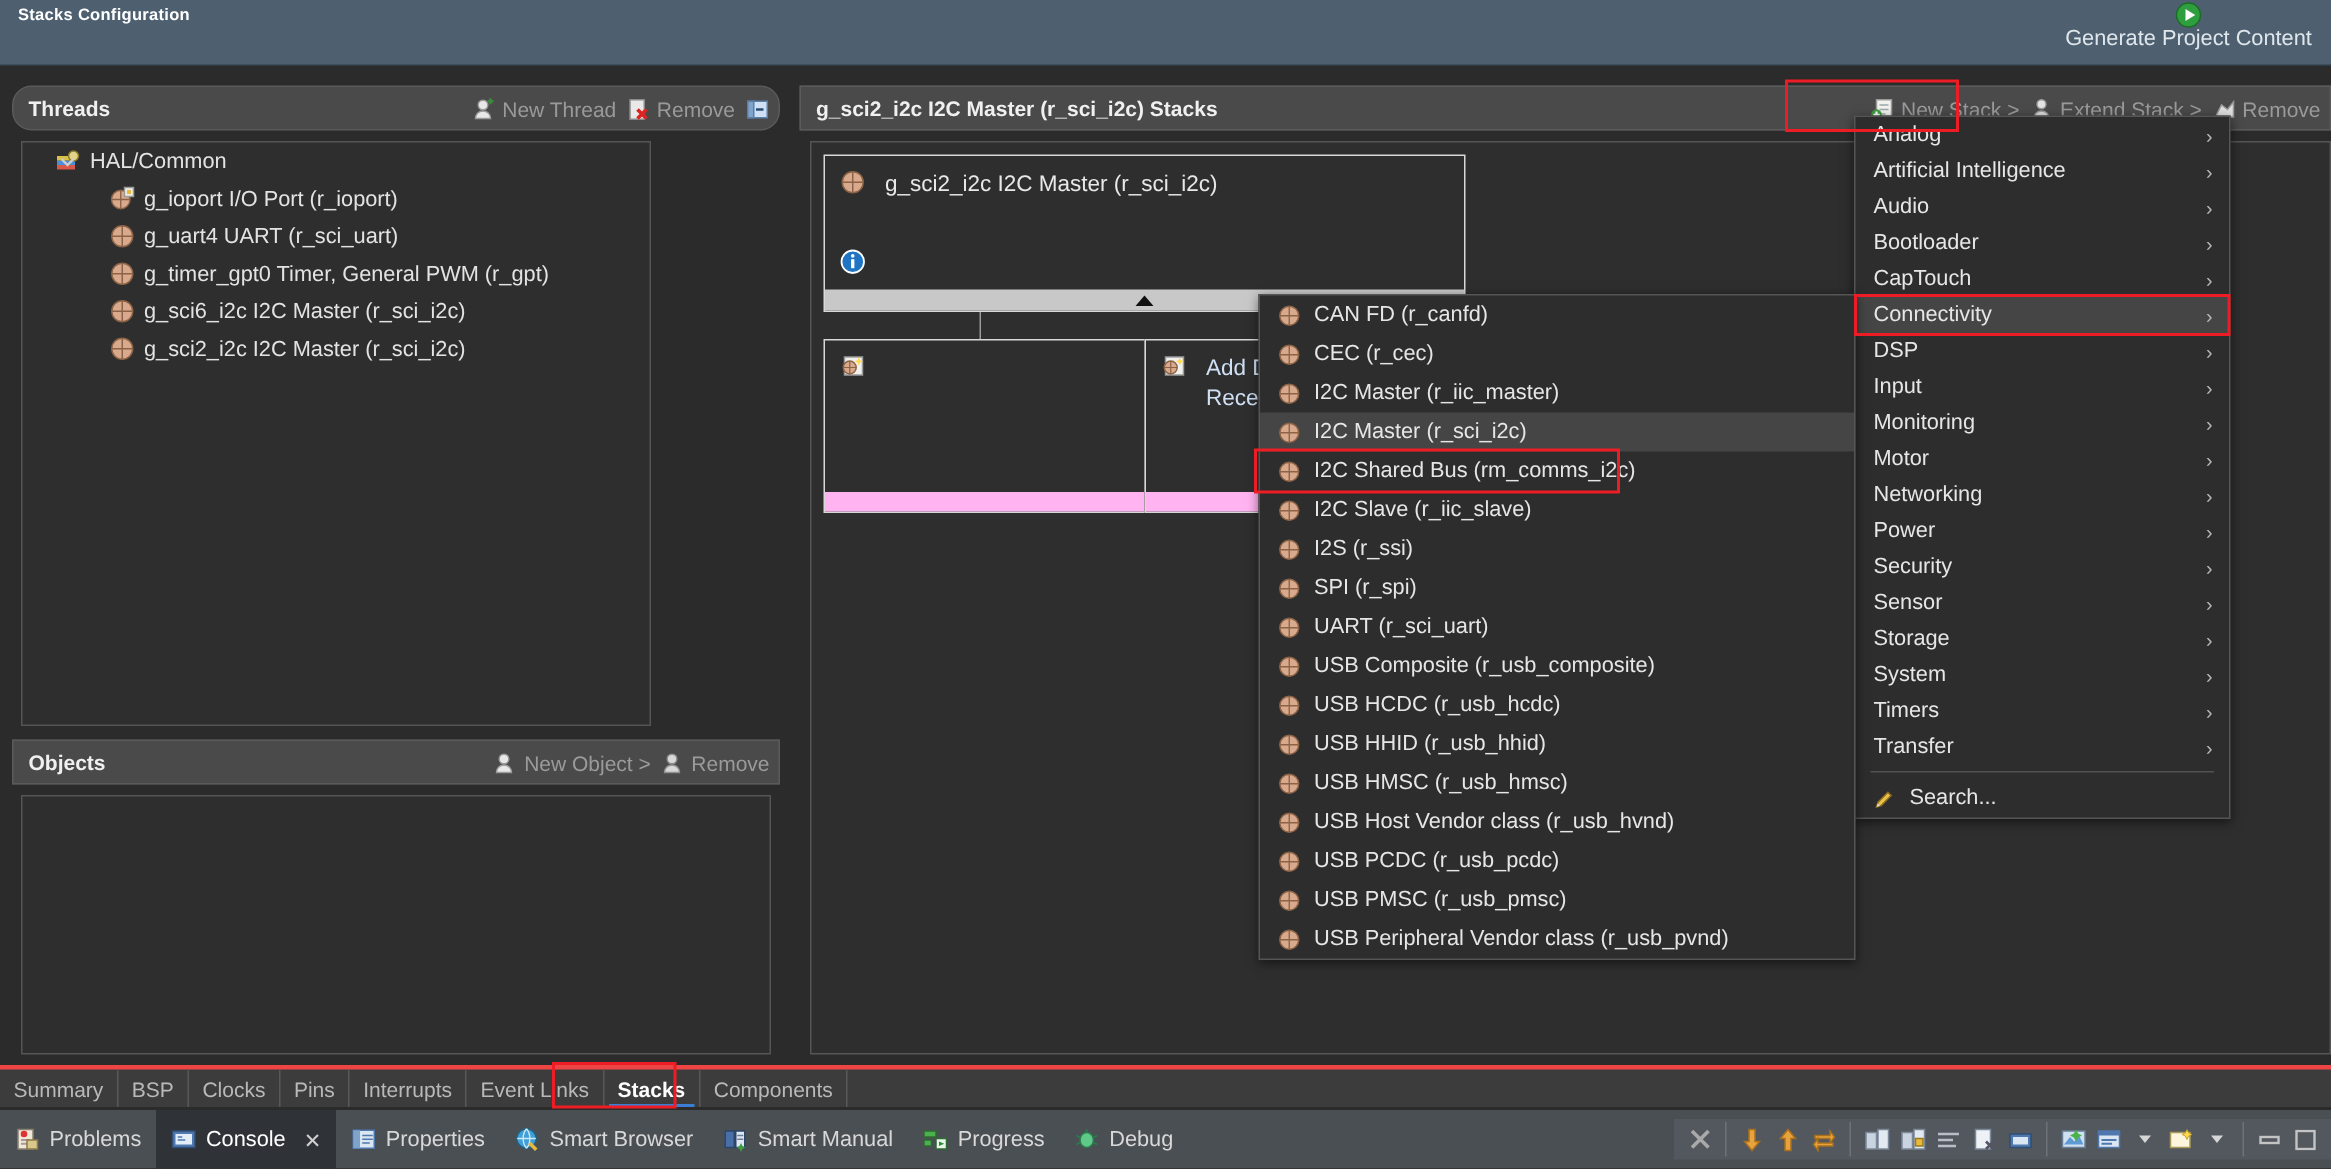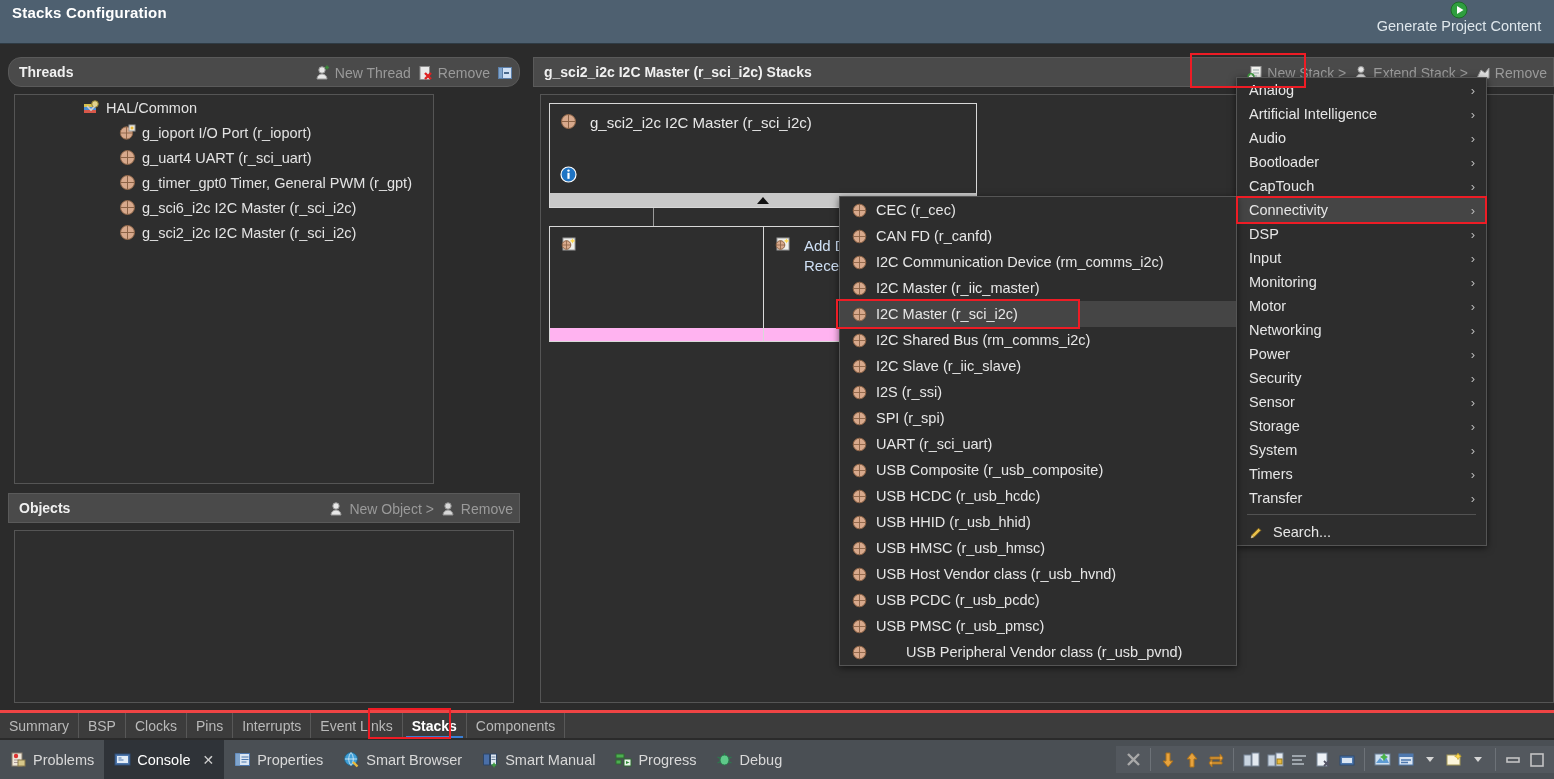--- a/index.html
+++ b/index.html
@@ -13,21 +13,21 @@
   #root { position:relative; width:1554px; height:779px; }
 
   
   .banner {
     position:absolute; left:0; top:0; width:1554px; height:44px;
     background:#4e6070;
     border-bottom:1px solid #2f3b44;
   }
   .banner-title {
     position:absolute; left:12px; top:4px;
-    font-size:15px; font-weight:bold; color:#ffffff;
+    font-size:11px; font-weight:bold; color:#ffffff;
     letter-spacing:.2px;
   }
   .gen-wrap {
     position:absolute; right:0px; top:0px; width:190px; height:44px;
     text-align:center;
   }
   .gen-icon { display:block; margin:1px auto 0; width:18px; height:18px; }
   .gen-label {
     display:block; font-size:14.5px; color:#dfe7ec; margin-top:-1px;
     white-space:nowrap;
@@ -171,21 +171,21 @@
           <svg class="ic" viewBox="0 0 16 16">
             <rect x="1.5" y="2.5" width="13" height="11" fill="#cfe0f5" stroke="#5b7ea8"></rect>
             <rect x="1.5" y="2.5" width="4" height="11" fill="#7fa4cc" stroke="#5b7ea8"></rect>
             <path d="M7 8h5" stroke="#274b73" stroke-width="1.6"></path>
           </svg>
         </span>
       </div>
     </div>
   </div>
 
-  <div class="tree-box" style="position:absolute; left:14px; top:94px; width:420px; height:390px;padding-left:46px;">
+  <div class="tree-box" style="position:absolute; left:14px; top:94px; width:420px; height:390px;">
     <div id="tree-rows">
         <div class="tree-row lvl0" style="position: relative;">
           <svg class="chev" viewBox="0 0 12 12">
             <path d="M2 4l4 4 4-4" fill="none" stroke="#cfcfcf" stroke-width="1.6"></path>
           </svg>
           <svg class="ricon" viewBox="0 0 17 17">
             <rect x="1" y="11" width="12" height="3" fill="#d8584a"></rect>
             <rect x="1" y="8" width="12" height="3" fill="#4a8fd8"></rect>
             <rect x="1" y="5" width="12" height="3" fill="#d8c04a"></rect>
             <circle cx="12" cy="5" r="3.3" fill="#e3d28a" stroke="#8a7a2a"></circle>
@@ -420,41 +420,34 @@
     </div>
   </div>
 
   <div class="menu" style="left:839px; top:196px; width:398px;">
     <div id="conn-items">
         <div class="mi" style="height: 26px;">
           <svg class="micon" viewBox="0 0 15 15">
             <circle cx="7.5" cy="7.5" r="6.3" fill="#d8a98c" stroke="#8c6346"></circle>
             <path d="M1.2 7.5h12.6M7.5 1.2v12.6" stroke="#8c6346" stroke-width=".9"></path>
           </svg>
+          <span>CAN FD (r_canfd)</span>
+        </div>
+        <div class="mi" style="height: 26px;">
+          <svg class="micon" viewBox="0 0 15 15">
+            <circle cx="7.5" cy="7.5" r="6.3" fill="#d8a98c" stroke="#8c6346"></circle>
+            <path d="M1.2 7.5h12.6M7.5 1.2v12.6" stroke="#8c6346" stroke-width=".9"></path>
+          </svg>
           <span>CEC (r_cec)</span>
         </div>
         <div class="mi" style="height: 26px;">
           <svg class="micon" viewBox="0 0 15 15">
             <circle cx="7.5" cy="7.5" r="6.3" fill="#d8a98c" stroke="#8c6346"></circle>
             <path d="M1.2 7.5h12.6M7.5 1.2v12.6" stroke="#8c6346" stroke-width=".9"></path>
           </svg>
-          <span>CAN FD (r_canfd)</span>
-        </div>
-        <div class="mi" style="height: 26px;">
-          <svg class="micon" viewBox="0 0 15 15">
-            <circle cx="7.5" cy="7.5" r="6.3" fill="#d8a98c" stroke="#8c6346"></circle>
-            <path d="M1.2 7.5h12.6M7.5 1.2v12.6" stroke="#8c6346" stroke-width=".9"></path>
-          </svg>
-          <span>I2C Communication Device (rm_comms_i2c)</span>
-        </div>
-        <div class="mi" style="height: 26px;">
-          <svg class="micon" viewBox="0 0 15 15">
-            <circle cx="7.5" cy="7.5" r="6.3" fill="#d8a98c" stroke="#8c6346"></circle>
-            <path d="M1.2 7.5h12.6M7.5 1.2v12.6" stroke="#8c6346" stroke-width=".9"></path>
-          </svg>
           <span>I2C Master (r_iic_master)</span>
         </div>
         <div class="mi sel" style="height: 26px;">
           <svg class="micon" viewBox="0 0 15 15">
             <circle cx="7.5" cy="7.5" r="6.3" fill="#d8a98c" stroke="#8c6346"></circle>
             <path d="M1.2 7.5h12.6M7.5 1.2v12.6" stroke="#8c6346" stroke-width=".9"></path>
           </svg>
           <span>I2C Master (r_sci_i2c)</span>
         </div>
         <div class="mi" style="height: 26px;">
@@ -534,21 +527,21 @@
           </svg>
           <span>USB PCDC (r_usb_pcdc)</span>
         </div>
         <div class="mi" style="height: 26px;">
           <svg class="micon" viewBox="0 0 15 15">
             <circle cx="7.5" cy="7.5" r="6.3" fill="#d8a98c" stroke="#8c6346"></circle>
             <path d="M1.2 7.5h12.6M7.5 1.2v12.6" stroke="#8c6346" stroke-width=".9"></path>
           </svg>
           <span>USB PMSC (r_usb_pmsc)</span>
         </div>
-        <div class="mi" style="height: 26px; gap: 30px;">
+        <div class="mi" style="height: 26px;">
           <svg class="micon" viewBox="0 0 15 15">
             <circle cx="7.5" cy="7.5" r="6.3" fill="#d8a98c" stroke="#8c6346"></circle>
             <path d="M1.2 7.5h12.6M7.5 1.2v12.6" stroke="#8c6346" stroke-width=".9"></path>
           </svg>
           <span>USB Peripheral Vendor class (r_usb_pvnd)</span>
         </div>
       </div>
   </div>
 
   <div class="redbox" style="left:1190px; top:53px; width:116px; height:35px;"></div>

